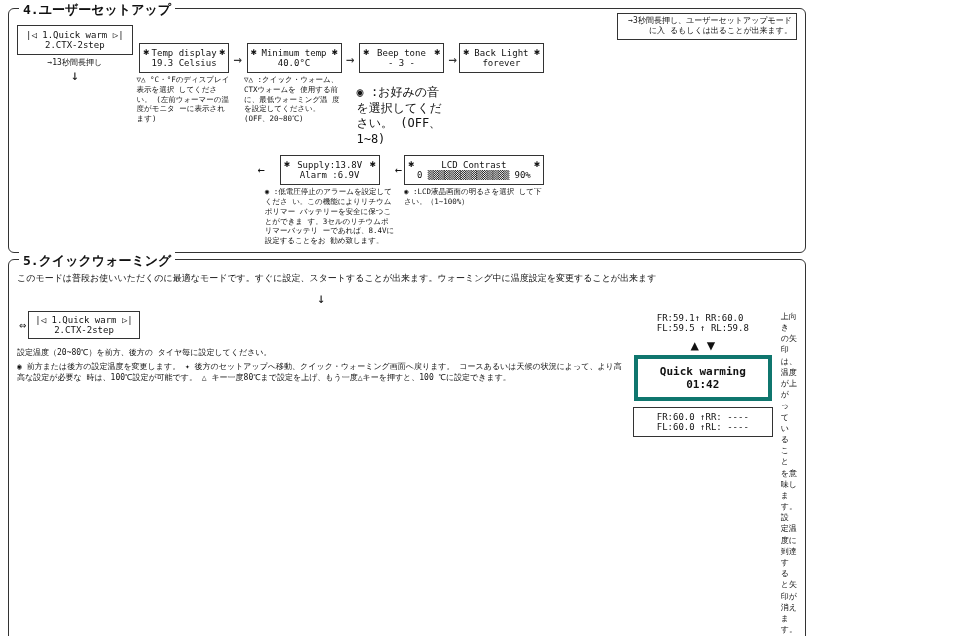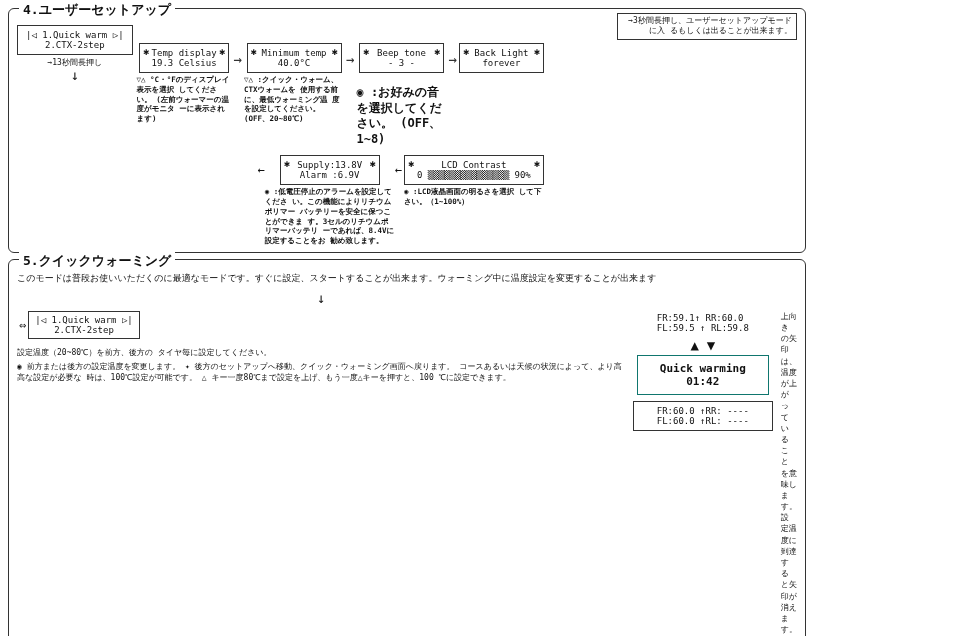--- a/index.html
+++ b/index.html
@@ -137,21 +137,20 @@
       line-height: 1.4;
       flex: 1;
       gap: 4px;
     }
 
     .col-note {
       font-size: 8px;
       line-height: 1.3;
       max-width: 100px;
       margin-top: 2px;
-      font-weight: bold;
     }
 
     .wrap-col {
       display: flex;
       flex-direction: column;
       align-items: center;
     }
 
     
     .s5-qws-box {
@@ -170,21 +169,21 @@
       min-width: 100px;
     }
 
     .s5-fr-box {
       font-size: 9px;
       text-align: left;
       padding: 2px 4px;
     }
 
     .s5-qwarm-box {
-      border: 1px solid #0f766e;
+      border: 4px solid #0f766e;
       padding: 6px 22px;
       font-size: 11px;
       font-weight: bold;
       text-align: center;
       min-width: 110px;
     }
 
     .s5-result-box {
       border: 1px solid #333;
       padding: 4px 8px;

